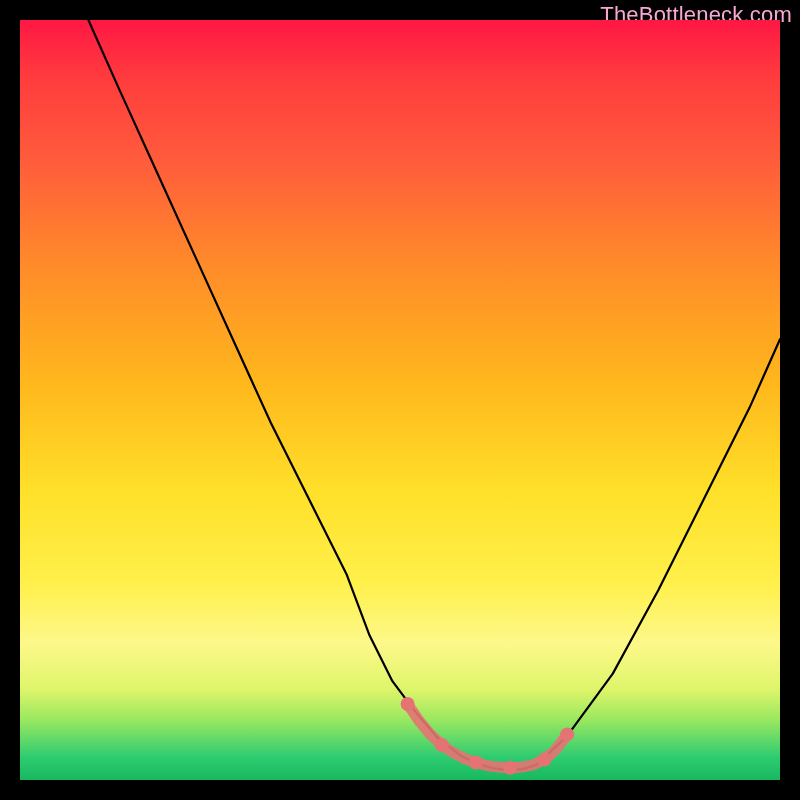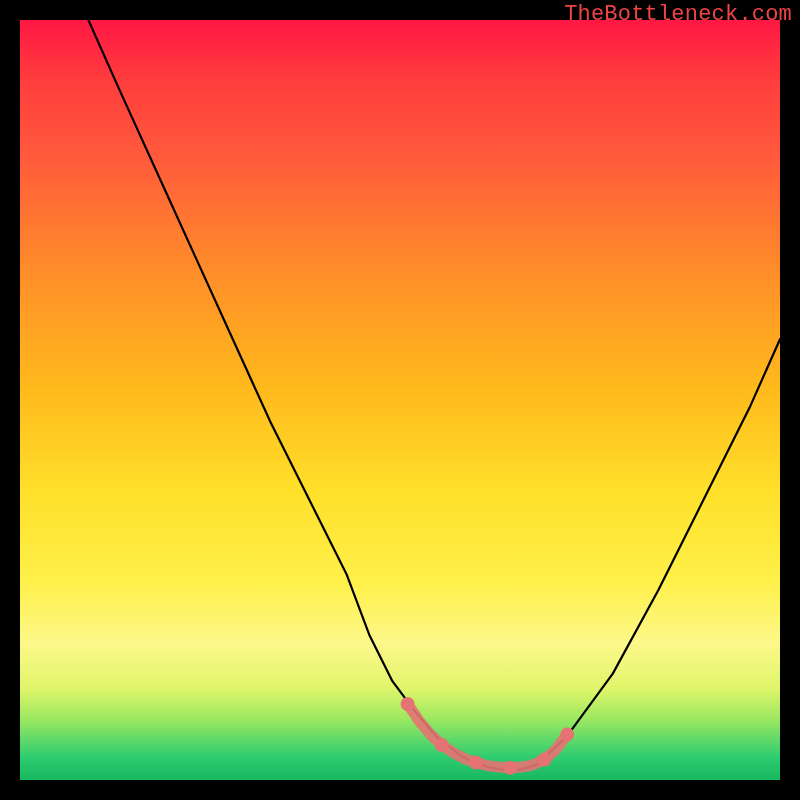--- a/index.html
+++ b/index.html
@@ -28,23 +28,23 @@
       #dff56a 88%,
       #9be860 92%,
       #2ecc71 97%,
       #18b85f 100%
     );
   }
   .watermark {
     position: absolute;
     top: 2px;
     right: 8px;
-    font-family: Liberation Mono, monospace;
+    font-family: Liberation Sans, sans-serif;
     font-size: 22px;
-    color: #ef4444;
+    color: #f9a8d4;
     letter-spacing: 0.2px;
   }
   svg.curve {
     position: absolute;
     left: 0;
     top: 0;
     width: 760px;
     height: 760px;
     overflow: visible;
   }

